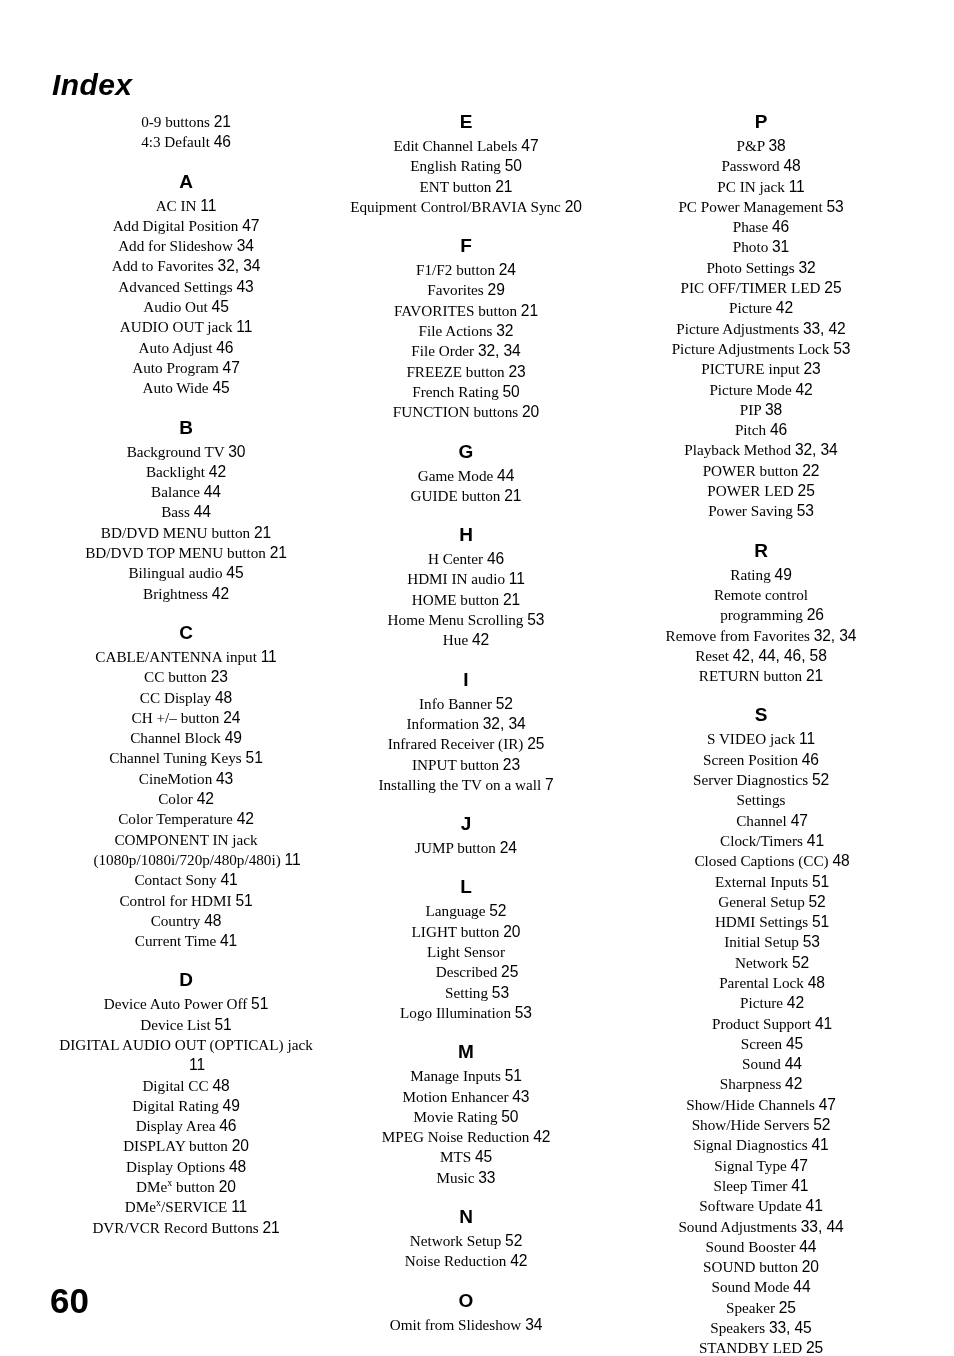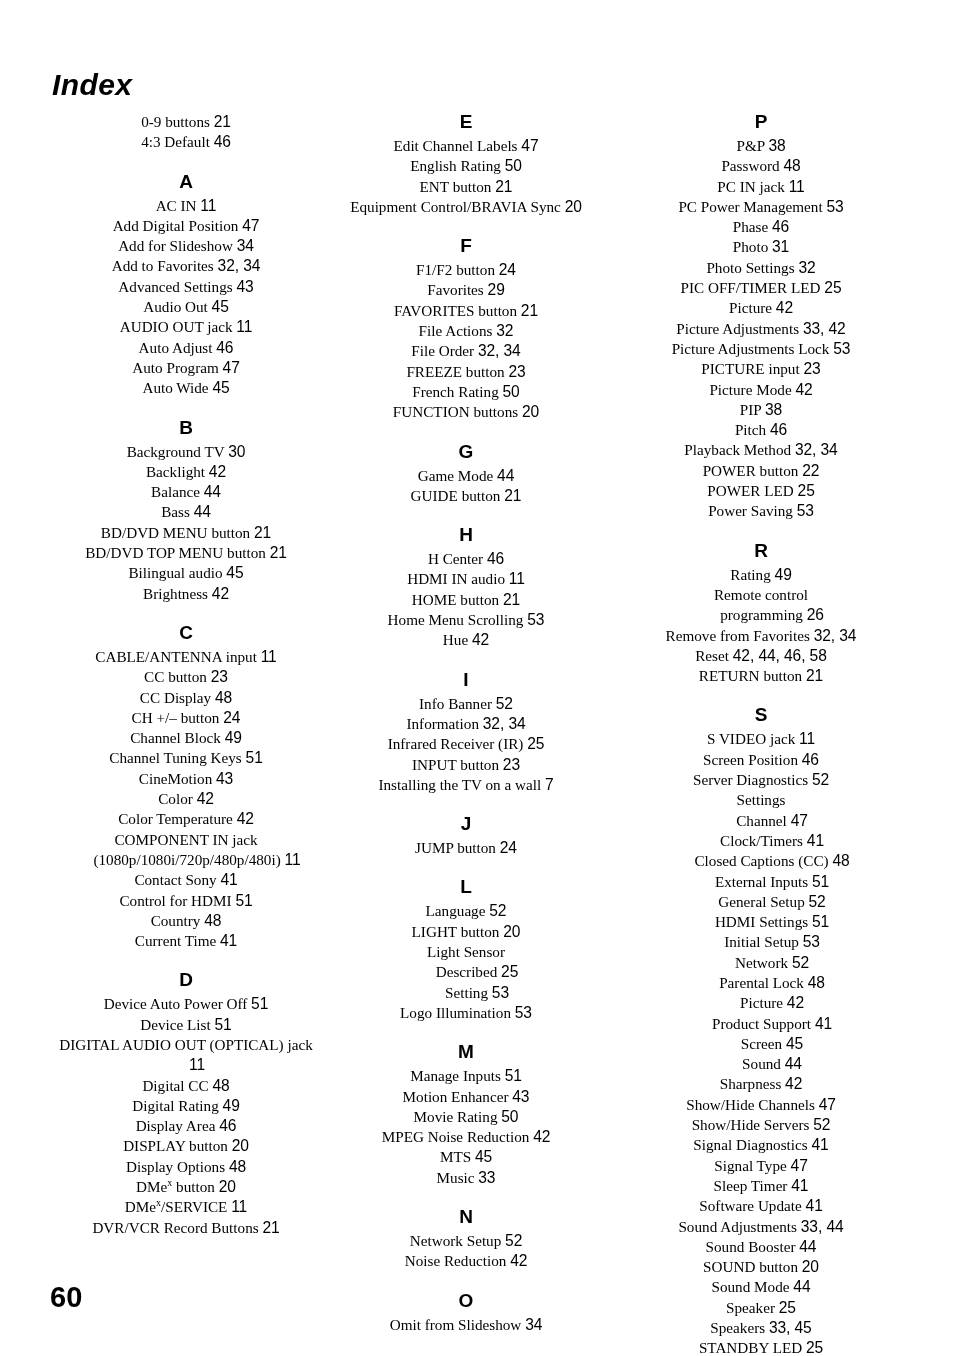--- a/index.html
+++ b/index.html
@@ -92,21 +92,21 @@
 
   
   .preamble { margin-bottom: 0; }
 
   .folio {
     position: absolute;
     left: 50px;
     top: 1283px;
     font-family: "Liberation Sans", "DejaVu Sans", sans-serif;
     font-weight: bold;
-    font-size: 29px;
+    font-size: 35px;
     line-height: 1;
   }
 </style>
 </head>
 <body>
 
 <div class="page">
 
   <div class="page-title">Index</div>
 

